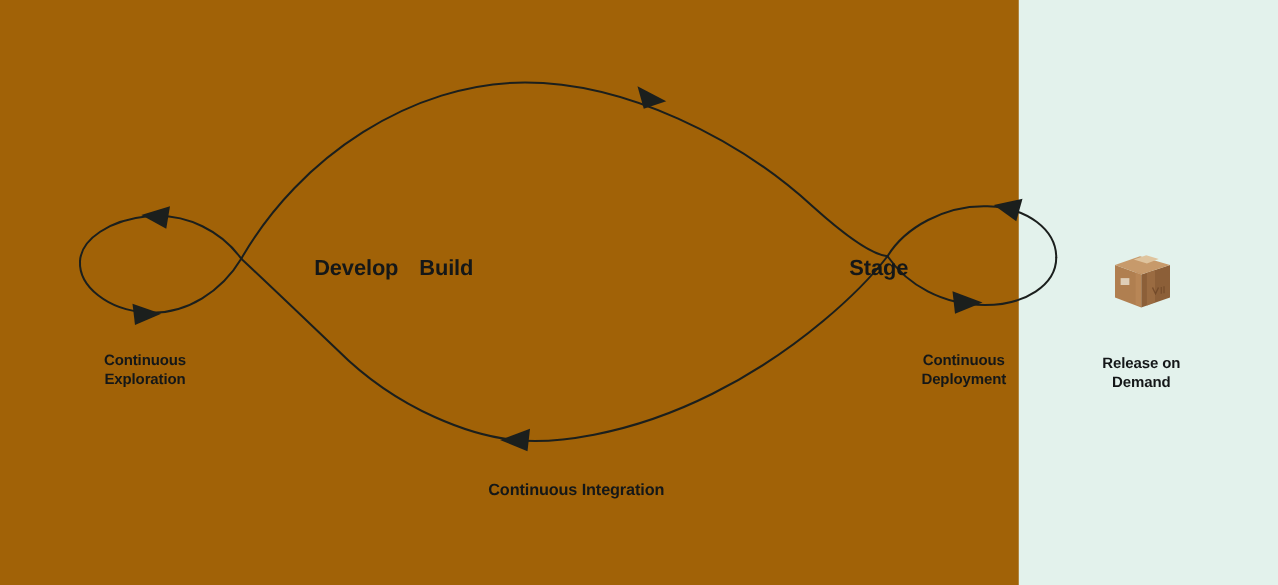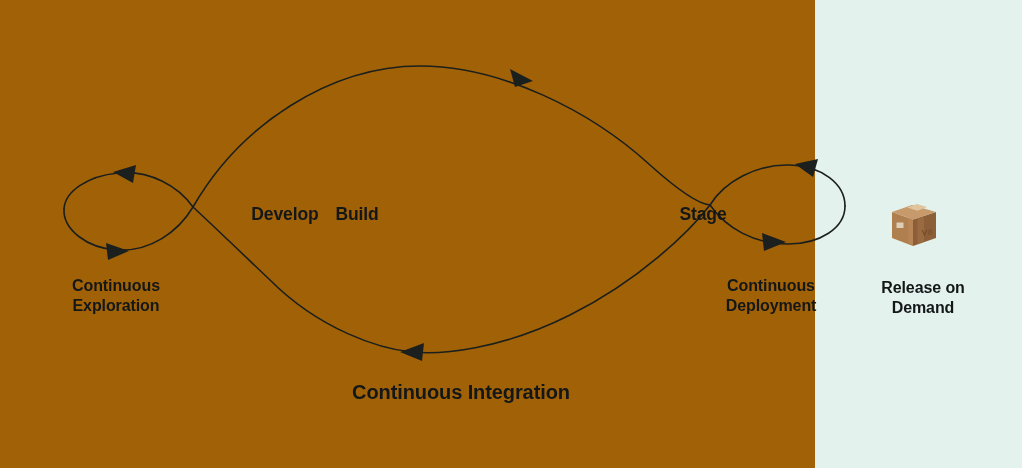--- a/index.html
+++ b/index.html
@@ -35,24 +35,24 @@
     text-align: center;
     line-height: 1.22;
     white-space: pre;
     letter-spacing: -0.1px;
     transform: translate(-50%, -50%);
   }
   .stage-label {
     font-size: 17.5px;
   }
   .anchor-label {
-    font-size: 16px;
+    font-size: 12px;
   }
   .wide-label {
-    font-size: 20px;
+    font-size: 13px;
     text-align: center;
   }
   #package-icon {
     position: absolute;
     left: 888px;
     top: 198px;
     width: 52px;
     height: 52px;
   }
 </style>
@@ -95,21 +95,21 @@
   <div class="label stage-label" style="left:285px; top:215px;">Develop</div>
   <div class="label stage-label" style="left:357px; top:215px;">Build</div>
   <div class="label stage-label" style="left:657px; top:215px;margin-left:46px;">Stage</div>
 
   <div class="label wide-label" style="left:461px; top:392px;">Continuous Integration</div>
 
   <div class="label anchor-label" style="left:116px; top:296px;">Continuous
 Exploration</div>
   <div class="label anchor-label" style="left:771px; top:296px;">Continuous
 Deployment</div>
-  <div class="label anchor-label" style="left:913px; top:298px;margin-left:10px;">Release on
+  <div class="label anchor-label" style="left:913px; top:298px;">Release on
 Demand</div>
 
   <svg id="package-icon" viewBox="0 0 52 52">
 
     <polygon points="4,14 25,21.5 25,48 4,40" fill="#b07f50"></polygon>
 
     <polygon points="25,21.5 48,14 48,40 25,48" fill="#8c5f38"></polygon>
 
     <polygon points="4,14 24,7 48,14 25,21.5" fill="#c79a6b"></polygon>
 

